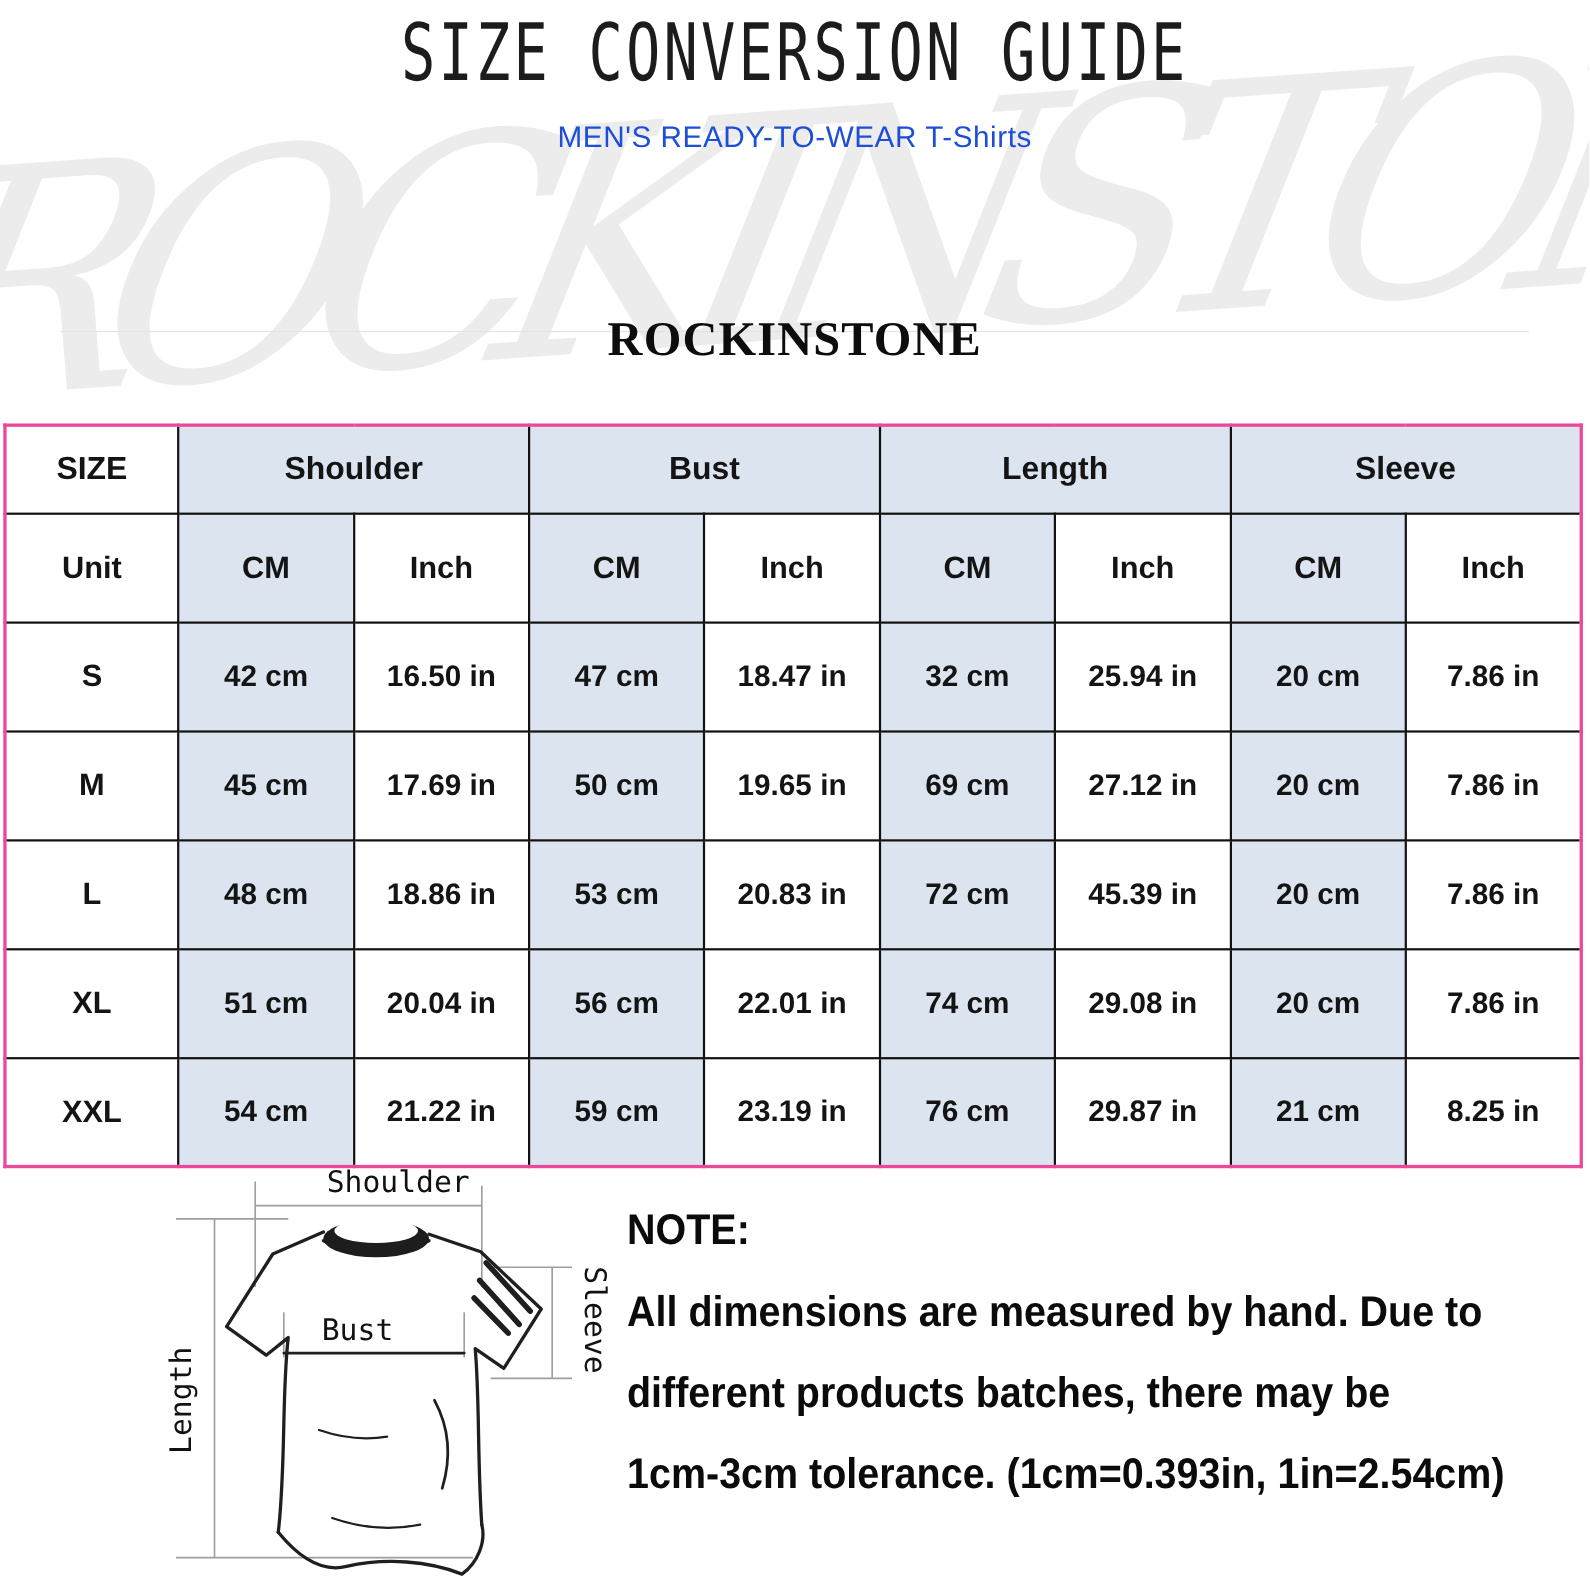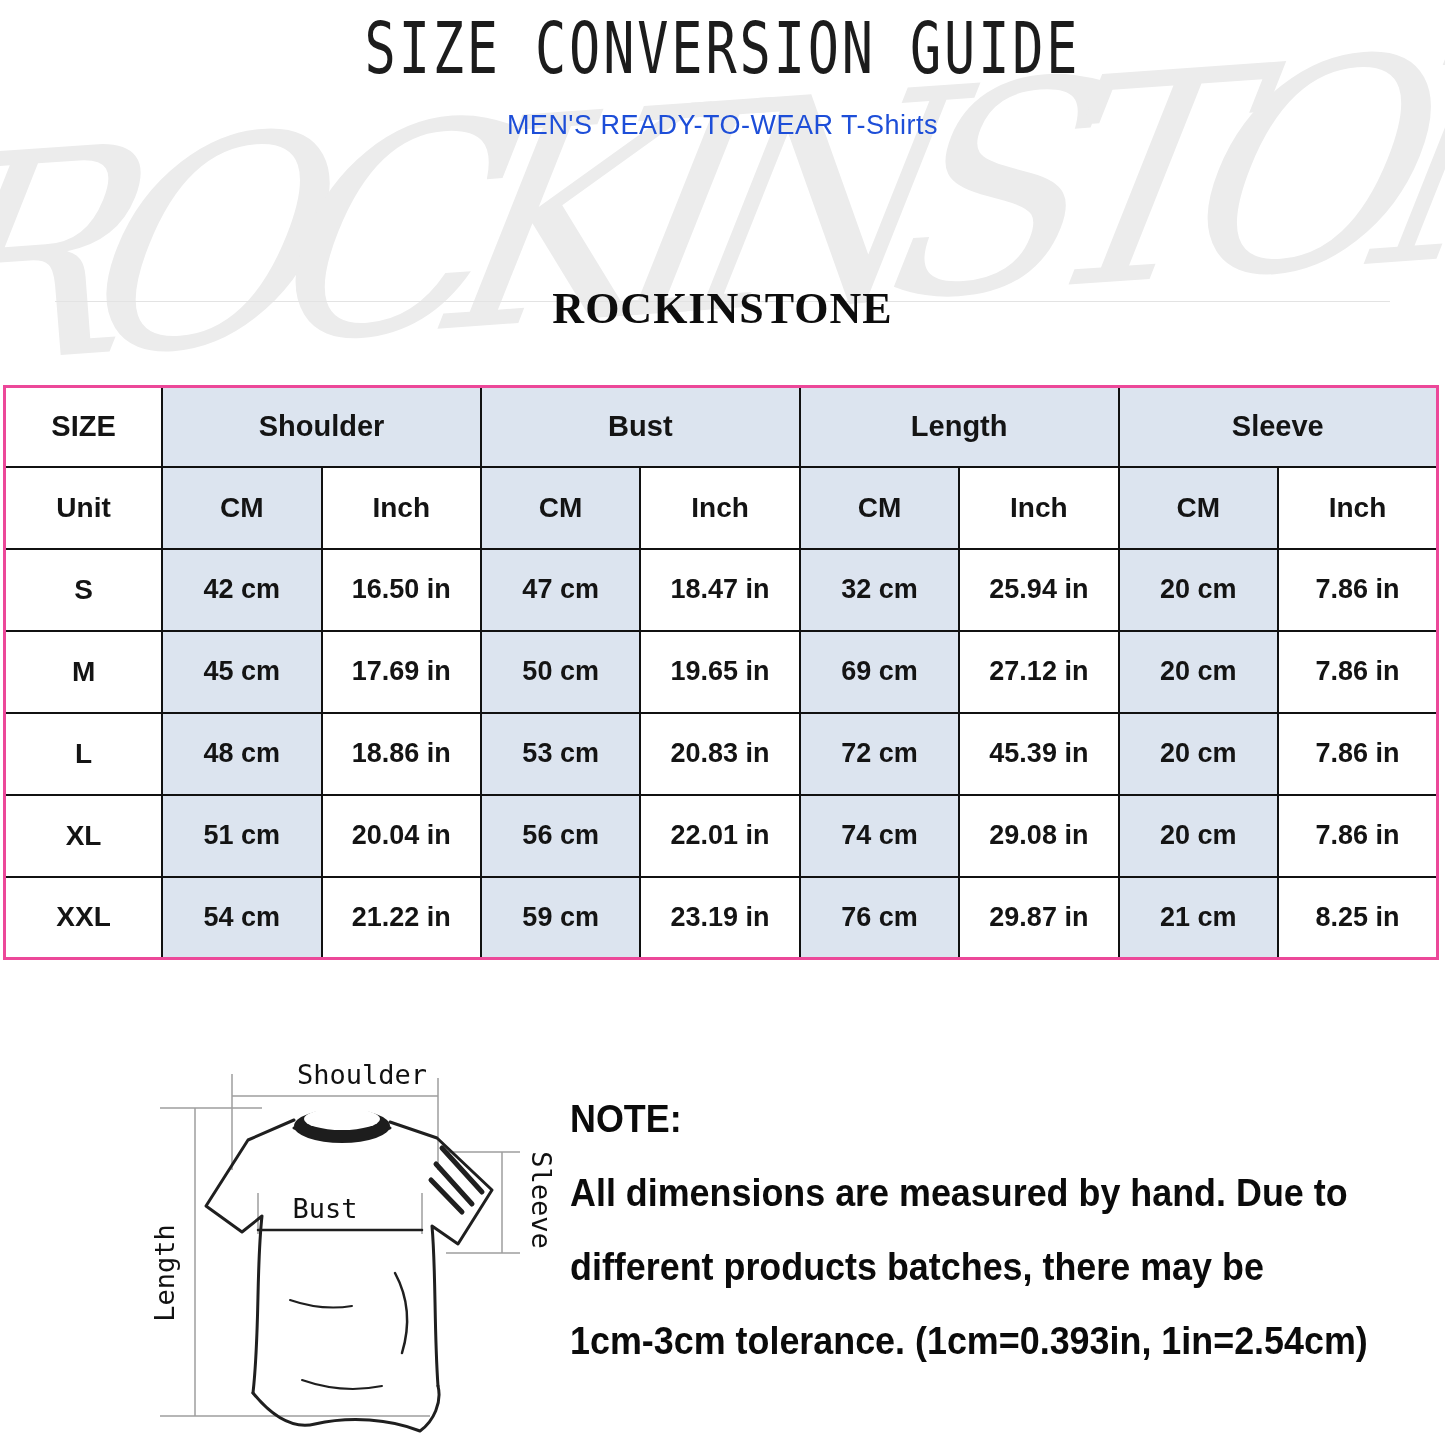--- a/index.html
+++ b/index.html
@@ -26,21 +26,21 @@
   .brand{top:283px;font-family:"Liberation Serif",serif;font-weight:bold;
          font-size:44px;letter-spacing:1px;color:#0d0d0d;}
 
   
   .tablewrap{position:absolute;left:3px;top:385px;width:1436px;z-index:2;}
   table.size{border-collapse:collapse;table-layout:fixed;width:100%;
              border:3px solid #ec4899;background:#fff;}
   table.size td{border:2px solid #111;text-align:center;vertical-align:middle;
                 font-weight:bold;padding:0;color:#141414;}
   tr.group-row{height:80px;}
-  tr.unit-row,tr.data-row{height:82px;}
+  tr.unit-row,tr.data-row{height:99px;}
   td.sh{background:#dce4ef;}
   td.g{font-size:29px;}
   td.u{font-size:28px;}
   td.v{font-size:27px;}
   col.c0{width:11%;}
   col.cx{width:11.125%;}
 
   
   .sketch{position:absolute;left:90px;top:1048px;z-index:2;}
   .sketch .lbl{font-family:"DejaVu Sans Mono",monospace;font-size:27px;fill:#111;}

